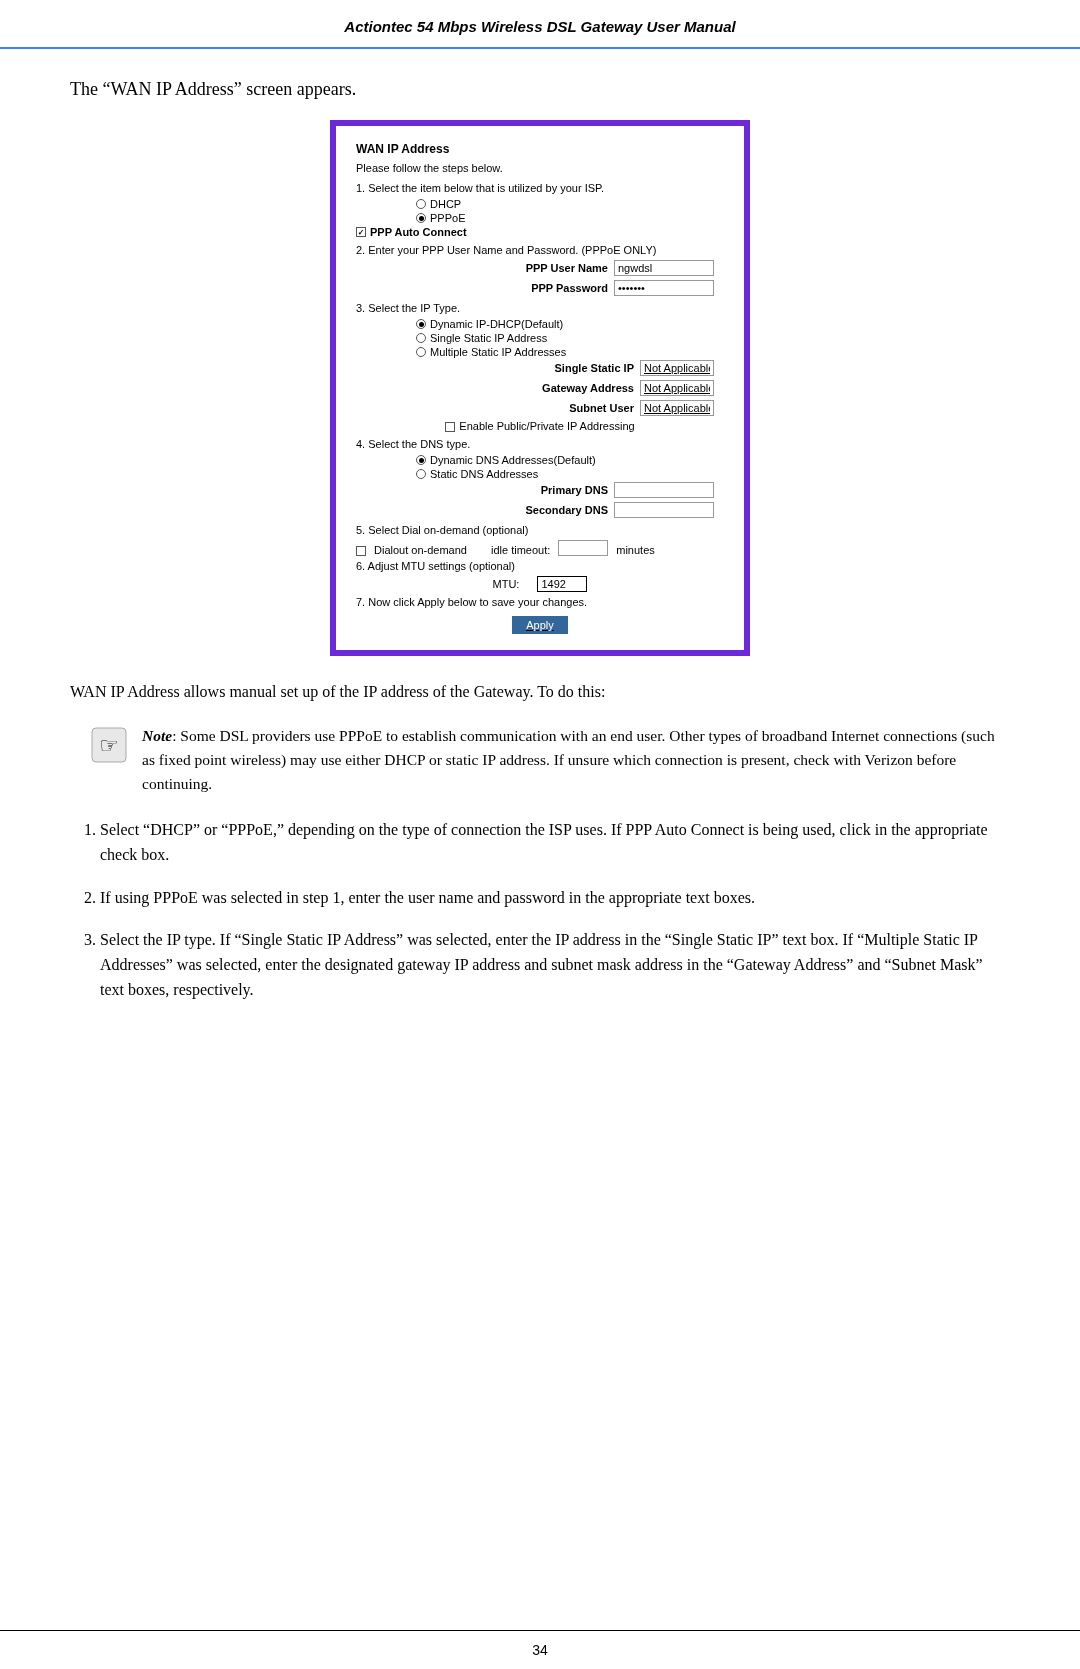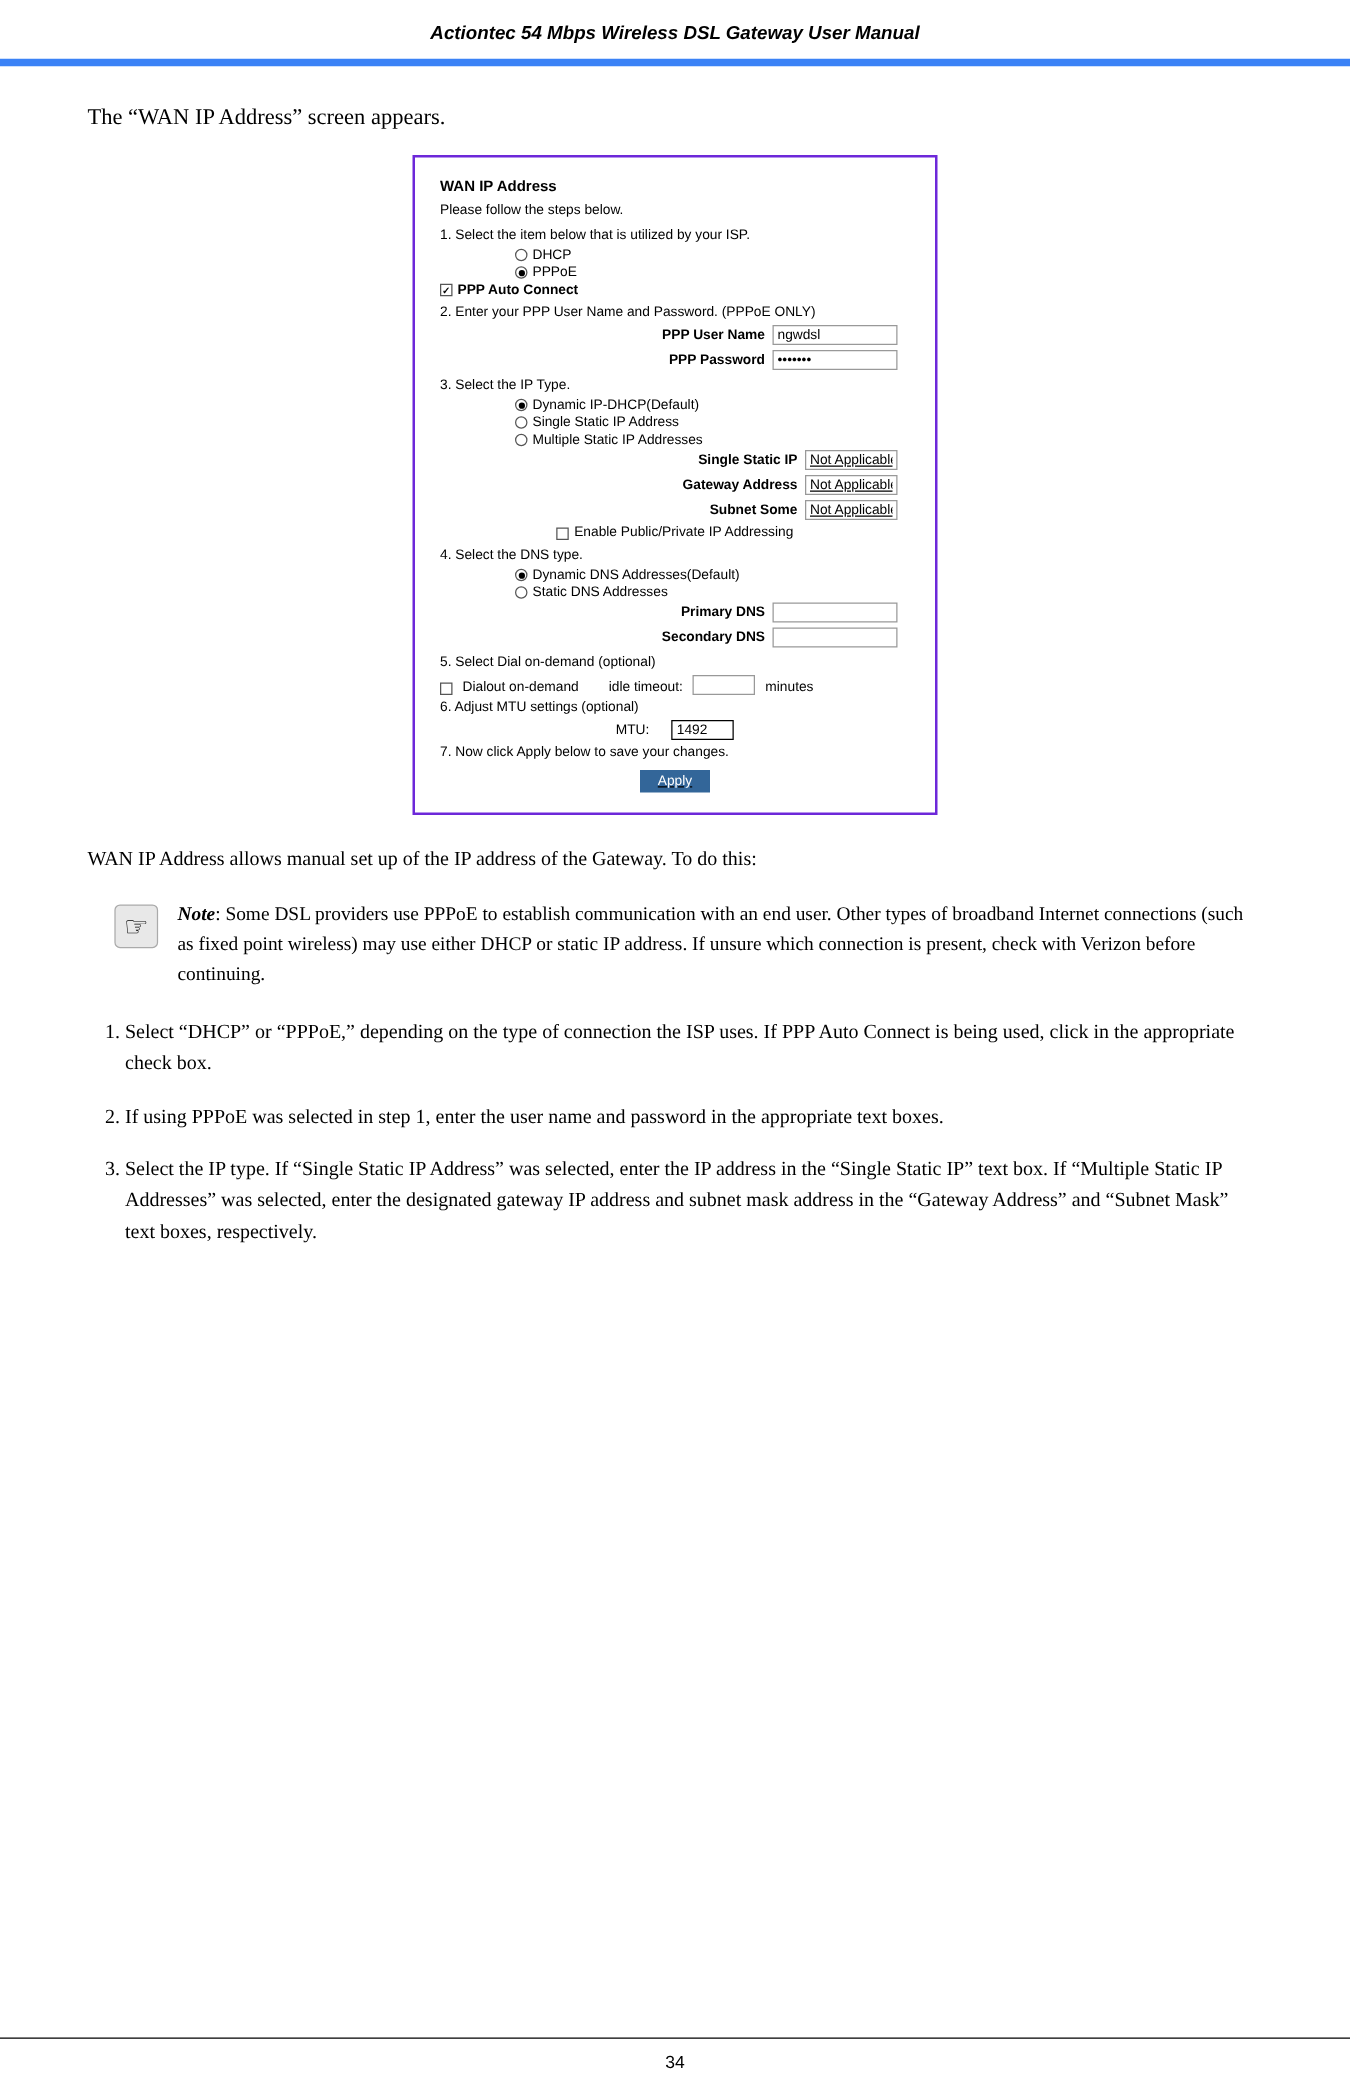--- a/index.html
+++ b/index.html
@@ -16,21 +16,21 @@
 
     .page-container {
       width: 100%;
       min-height: 1669px;
       padding: 0;
       position: relative;
     }
 
     
     .page-header {
-      border-bottom: 6px solid #3b82f6;
+      border-bottom: 2px solid #3b82f6;
       padding: 18px 60px 12px 60px;
       text-align: center;
     }
 
     .page-header-title {
       font-family: Arial, Helvetica, sans-serif;
       font-size: 15px;
       font-weight: bold;
       font-style: italic;
       color: #000;
@@ -48,21 +48,21 @@
 
     
     .intro-text {
       font-size: 18px;
       margin-bottom: 20px;
       font-family: Georgia, serif;
     }
 
     
     .screenshot-box {
-      border: 2px solid #6d28d9;
+      border: 6px solid #6d28d9;
       margin: 0 auto 24px auto;
       width: 420px;
       padding: 16px 20px 16px 20px;
       background: #fff;
       font-family: Arial, Helvetica, sans-serif;
       font-size: 11px;
     }
 
     .ss-title {
       font-weight: bold;
@@ -367,21 +367,21 @@
 
       <div class="ss-field-row">
         <span class="ss-field-label">Single Static IP</span>
         <input class="ss-input-na" type="text" value="Not Applicable" style="text-decoration: underline;">
       </div>
       <div class="ss-field-row">
         <span class="ss-field-label">Gateway Address</span>
         <input class="ss-input-na" type="text" value="Not Applicable" style="text-decoration: underline;">
       </div>
       <div class="ss-field-row">
-        <span class="ss-field-label">Subnet Some</span>
+        <span class="ss-field-label">Subnet User</span>
         <input class="ss-input-na" type="text" value="Not Applicable" style="text-decoration: underline;">
       </div>
 
       <div class="ss-enable-row">
         <span class="checkbox-sq"></span>
         <span>Enable Public/Private IP Addressing</span>
       </div>
 
       <div class="ss-step">4. Select the DNS type.</div>
       <div class="ss-radio-group-center">

